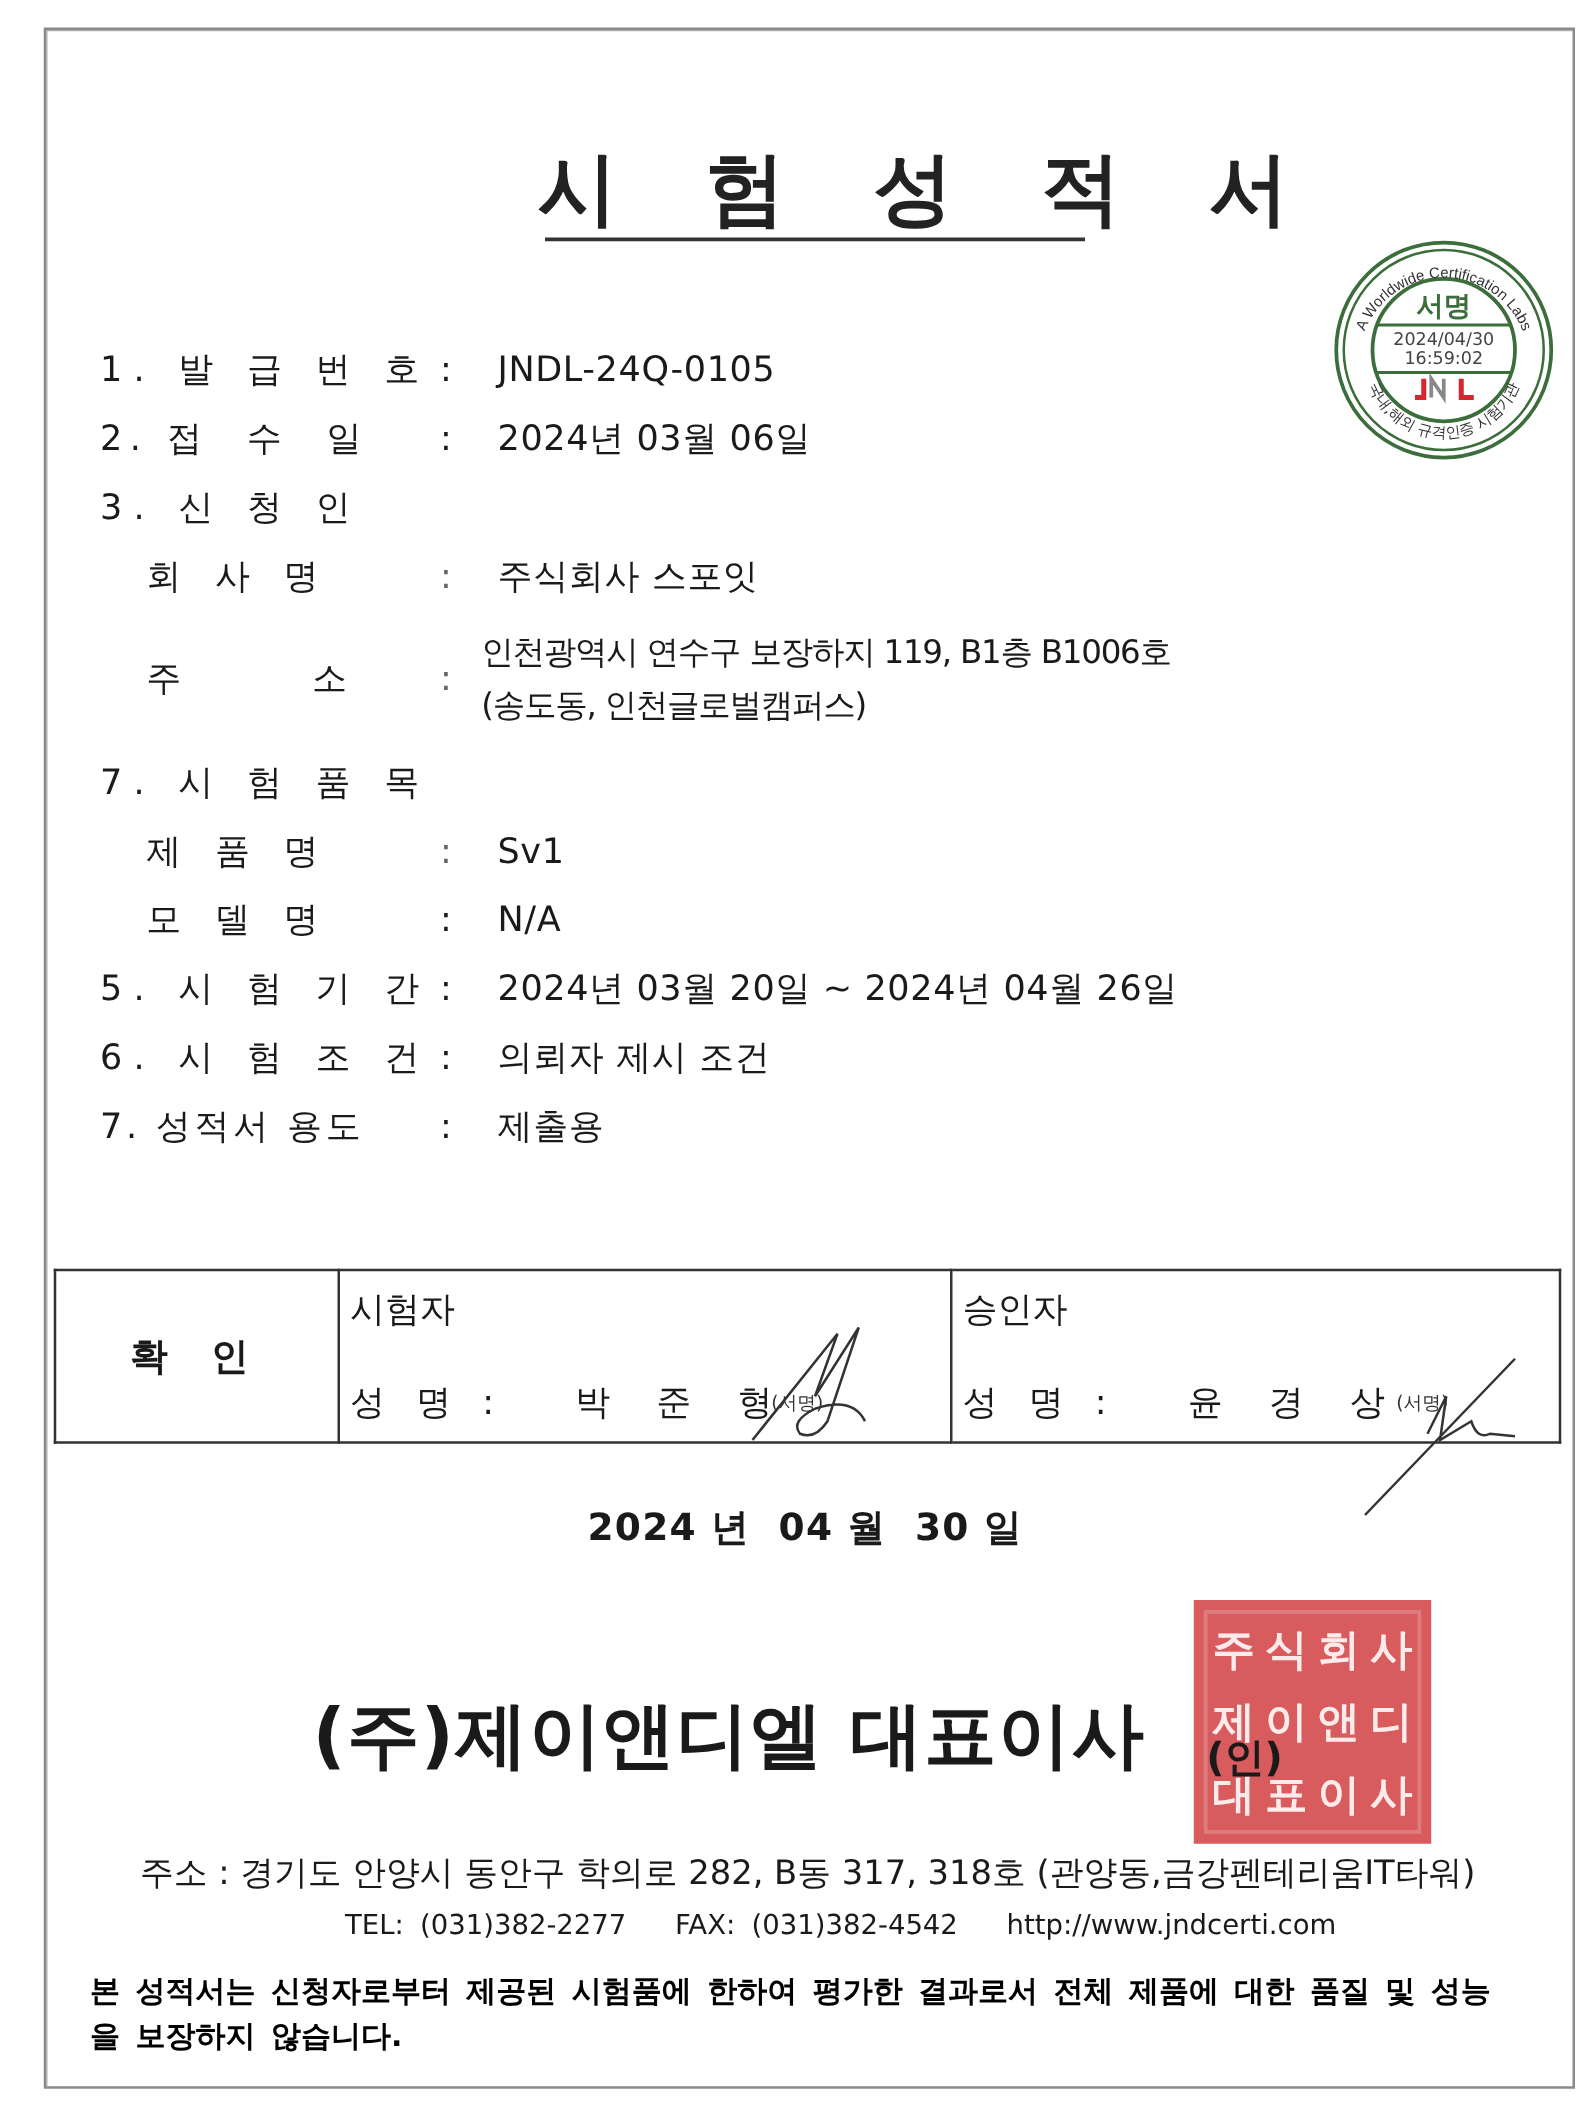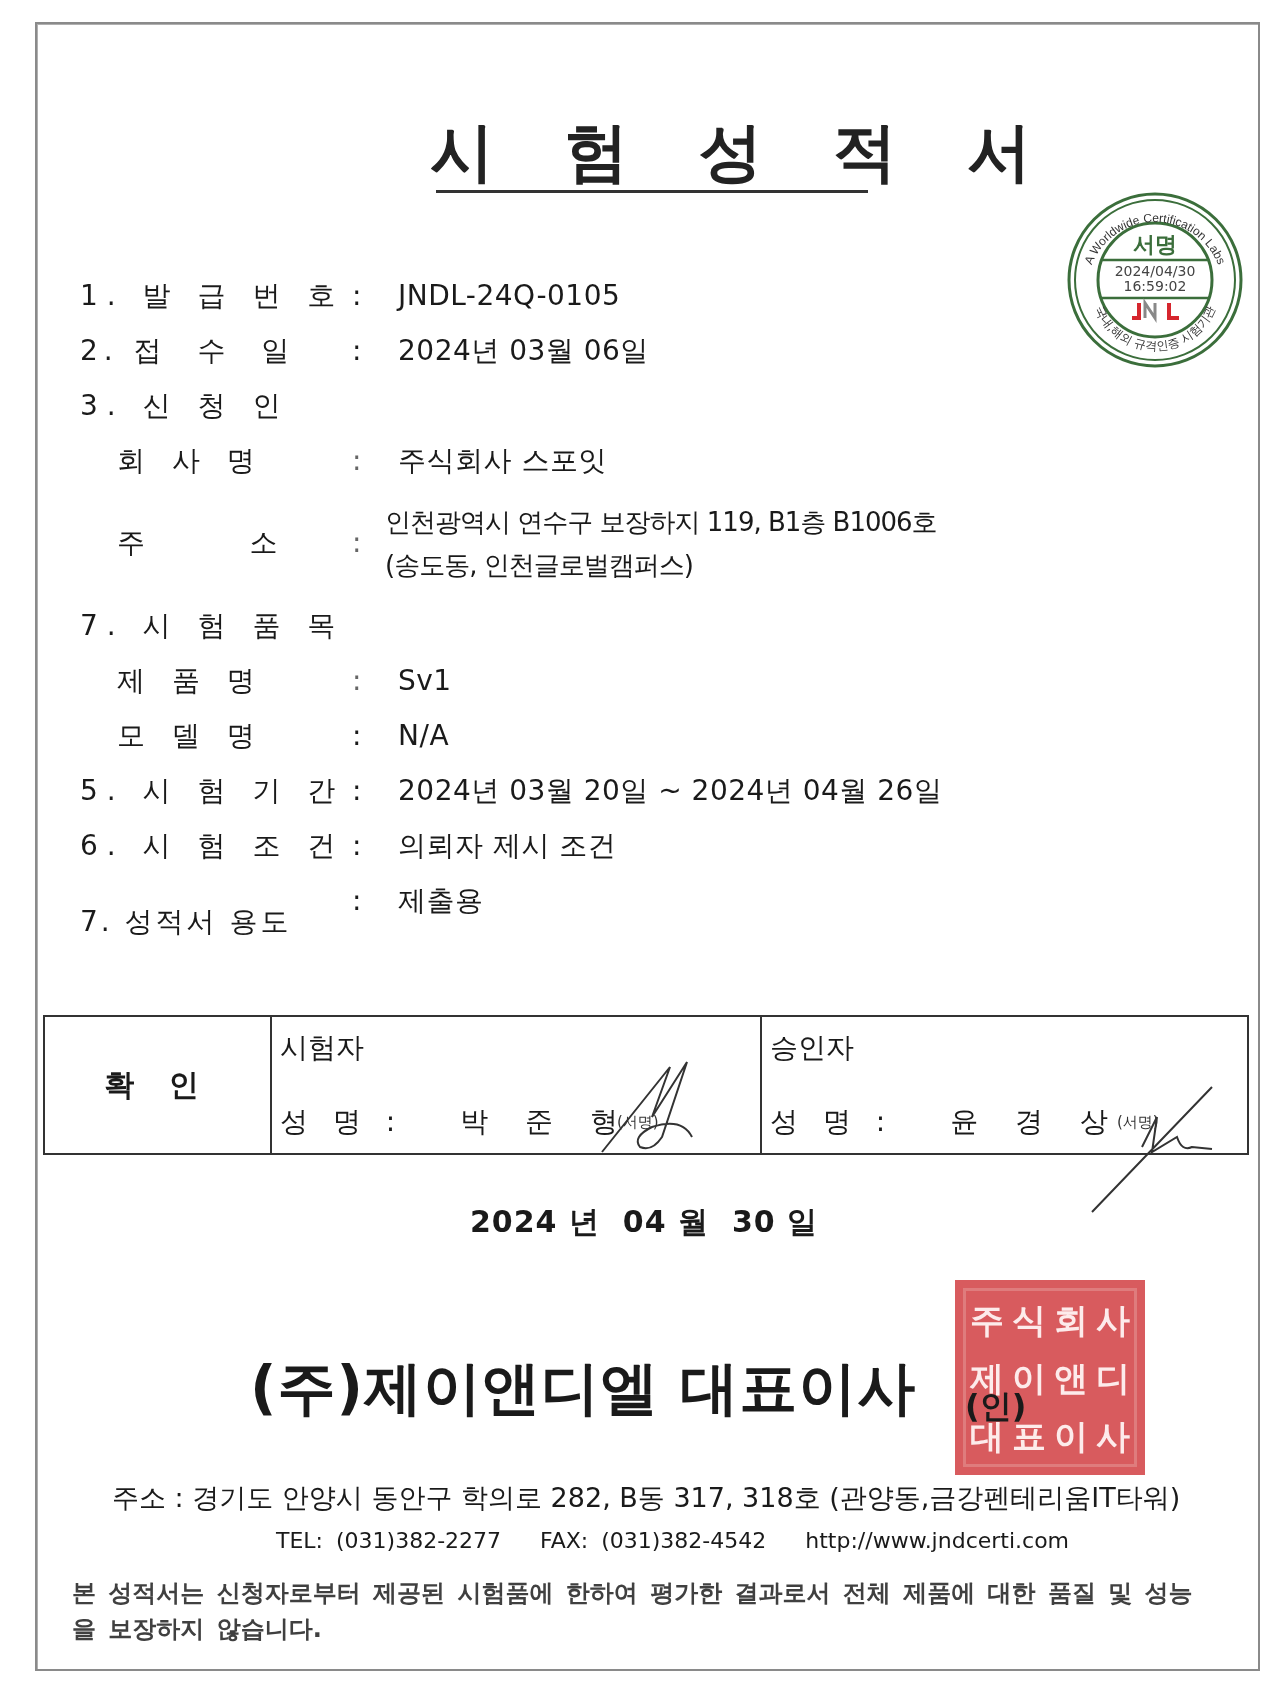--- a/index.html
+++ b/index.html
@@ -29,21 +29,21 @@
   .sig-svg { position:absolute; }
   .issue-date { left:470px; top:1202px; font-size:30px; font-weight:bold; white-space:nowrap; letter-spacing:1px; }
   .company { left:250px; top:1350px; font-size:58px; font-weight:bold; white-space:nowrap; letter-spacing:1px; }
   .in-mark { left:965px; top:1385px; font-size:32px; font-weight:bold; z-index:2; }
   .seal { left:955px; top:1280px; width:190px; height:195px; background:#d44a4d; opacity:0.9; }
   .seal-inner { position:absolute; left:8px; top:8px; right:8px; bottom:8px; border:3px solid #fff3;
                 display:grid; grid-template-columns:repeat(4,1fr); grid-template-rows:repeat(3,1fr);
                 color:#fde9e9; font-size:34px; font-weight:bold; text-align:center; line-height:58px; }
   .foot-addr { left:72px; top:1480px; font-size:27px; white-space:nowrap;margin-left:40px; }
   .foot-tel { left:276px; top:1528px; font-size:22px; white-space:nowrap; word-spacing:6px; }
-  .notice { left:72px; top:1575px; width:1140px; font-size:24px; font-weight:bold; color:#404040;
+  .notice { left:72px; top:1575px; width:1140px; font-size:24px; font-weight:bold; color:#000000;
             line-height:36px; word-spacing:4px; }
   .cert-stamp { left:1065px; top:190px; width:180px; height:180px; }
 </style>
 </head>
 <body>
 
 <div class="frame"></div>
 
 <div class="abs title">시 험 성 적 서</div>
 <div class="abs title-ul"></div>
@@ -115,21 +115,21 @@
   <span class="lbl">5. 시 험 기 간</span>
   <span class="colon">:</span>
   <span class="val">2024년 03월 20일 ~ 2024년 04월 26일</span>
 </div>
 <div class="row" style="top:828px;">
   <span class="lbl">6. 시 험 조 건</span>
   <span class="colon">:</span>
   <span class="val">의뢰자 제시 조건</span>
 </div>
 <div class="row" style="top:883px;">
-  <span class="lbl" style="letter-spacing:3px;margin-top:21px;">7. 성적서 용도</span>
+  <span class="lbl" style="letter-spacing:3px;">7. 성적서 용도</span>
   <span class="colon">:</span>
   <span class="val">제출용</span>
 </div>
 
 <table class="confirm">
   <tbody>
       <tr>
     <td class="cf-label" style="width:225px;">확 인</td>
     <td style="width:488px;">
       <div class="cell-head">시험자</div>

